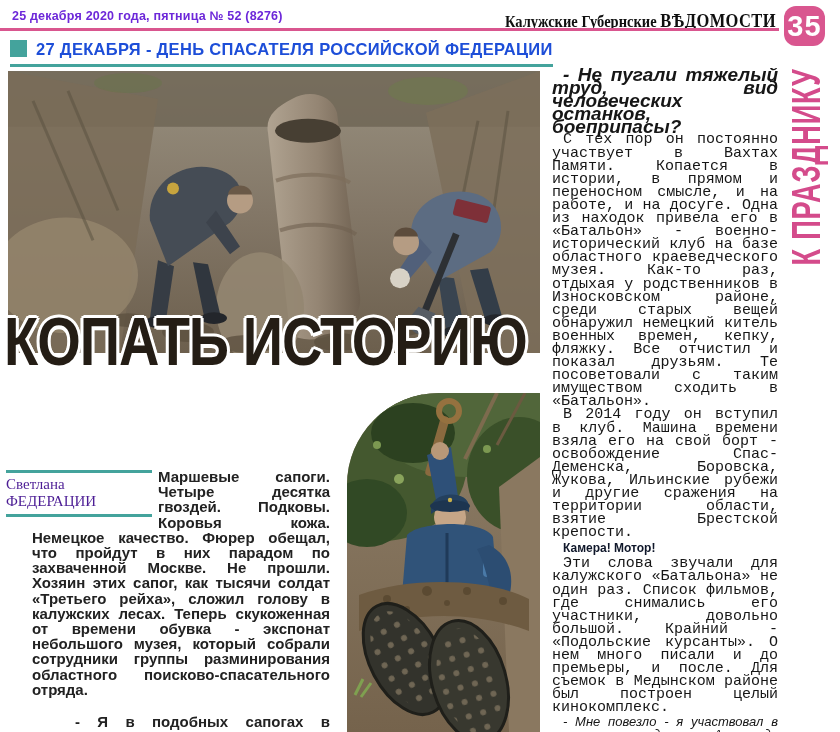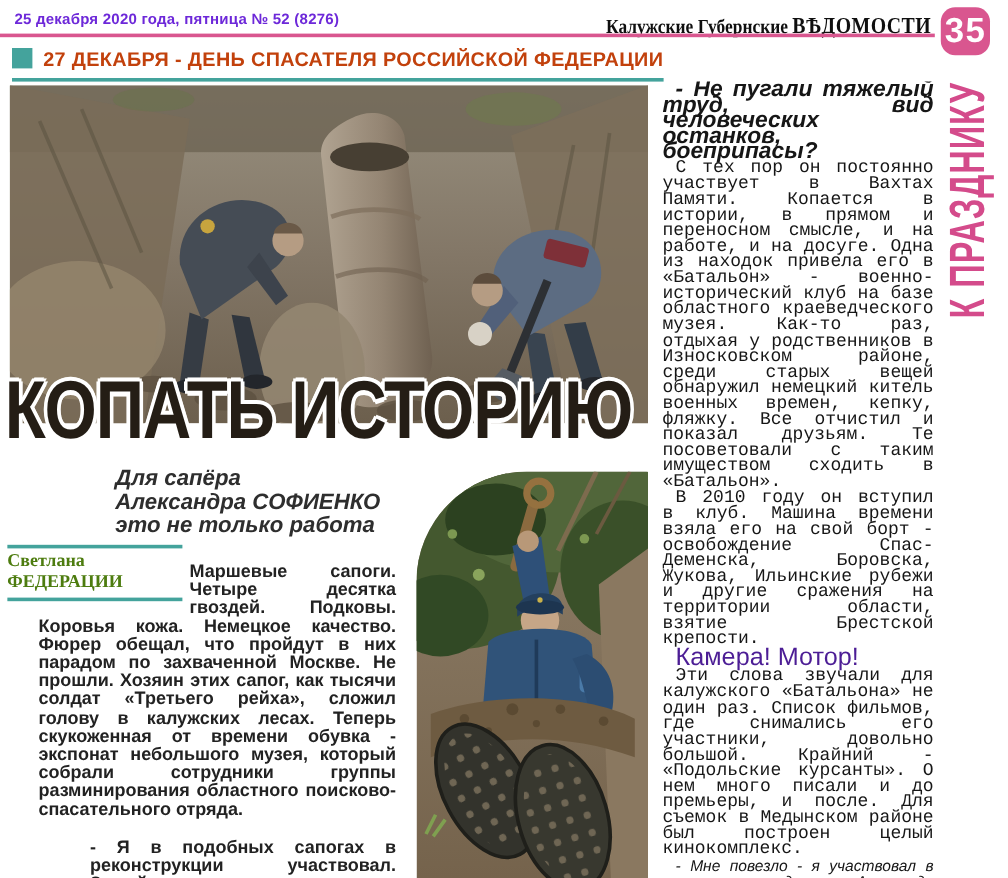--- a/index.html
+++ b/index.html
@@ -14,54 +14,54 @@
   .pink-rule{position:absolute;left:0;top:28px;width:779px;height:2.5px;background:#d9568f;}
   .page-num{position:absolute;left:784px;top:6px;width:41px;height:40px;background:#d9568f;border-radius:12px;
             color:#fff;font-weight:bold;font-size:29px;line-height:40px;text-align:center;letter-spacing:1px;}
   .section-vertical{position:absolute;left:684px;top:150px;width:240px;height:34px;transform:rotate(-90deg);
                     color:#d44b8b;font-weight:bold;text-align:center;}
   .section-vertical span{display:inline-block;font-size:33px;letter-spacing:1px;white-space:nowrap;
                          transform:scale(.82,1.25);transform-origin:center;}
 
   
   .kicker{position:absolute;left:10px;top:40px;padding-bottom:5px;border-bottom:3px solid #44a39c;
-          font-size:16.5px;font-weight:bold;color:#c2410c;white-space:nowrap;letter-spacing:.3px;}
+          font-size:16.5px;font-weight:bold;color:#1d4ed8;white-space:nowrap;letter-spacing:.3px;}
   .kicker-square{display:inline-block;width:17px;height:17px;background:#44a39c;margin-right:9px;vertical-align:-2px;}
 
   
   .photo-top{position:absolute;left:8px;top:71px;width:532px;height:282px;overflow:hidden;}
   .photo-bottom{position:absolute;left:347px;top:393px;width:193px;height:339px;border-top-left-radius:92px;overflow:hidden;}
   .photo-top svg,.photo-bottom svg{display:block;width:100%;height:100%;}
 
   
   .title{position:absolute;left:4px;top:308px;margin:0;z-index:5;font-size:56px;line-height:56px;font-weight:bold;
          color:#241d15;letter-spacing:-1px;white-space:nowrap;transform:scale(1.0,1.22);transform-origin:left top;
          text-shadow:-3px 0 0 #fff,3px 0 0 #fff,0 -3px 0 #fff,0 3px 0 #fff,
                      -2px -2px 0 #fff,2px -2px 0 #fff,-2px 2px 0 #fff,2px 2px 0 #fff;}
   .subtitle{position:absolute;left:96px;top:388px;z-index:6;font-weight:bold;font-style:italic;
             font-size:18.5px;line-height:19.5px;color:#2e2e2e;}
 
   .left-col{position:absolute;left:6px;top:452px;width:341px;height:280px;overflow:hidden;
             font-weight:bold;font-size:15px;line-height:15.2px;color:#222;text-align:justify;}
-  .byline{float:left;width:146px;margin:2px 6px 4px 0;padding:3px 0 4px;
+  .byline{float:left;width:146px;margin:18px 6px 4px 0;padding:3px 0 4px;
           border-top:3px solid #44a39c;border-bottom:3px solid #44a39c;
-          font-family:"Liberation Serif",serif;font-weight:bold;font-size:15px;line-height:17px;
-          color:#4d7c0f;text-align:left;}
+          font-family:"Liberation Serif",serif;font-weight:normal;font-size:15px;line-height:17px;
+          color:#4c1d95;text-align:left;}
   .left-col p{margin:17px;padding:0;}
   .left-col .blk-lead{margin-left:26px;}
   .left-col .blk-dialog{margin-left:69px;}
 
   
   .right-col{position:absolute;left:552px;top:68px;width:226px;height:664px;overflow:hidden;
              color:#161616;text-align:justify;}
   .right-col p{margin:0;padding:0;text-indent:11px;}
   .blk-question{font-style:italic;font-weight:bold;font-size:19px;line-height:13.1px;}
   .blk-answer{font-style:italic;font-size:13px;line-height:13.1px;}
   .blk-body{font-family:Liberation Mono, monospace;font-size:15px;line-height:13.1px;}
-  .blk-heading{font-weight:normal;font-size:21px;line-height:18px;margin:9px 0 7px;text-indent:0;color:#4c1d95;}
+  .blk-heading{font-weight:bold;font-size:12px;line-height:18px;margin:9px 0 7px;text-indent:0;color:#0f172a;}
 </style>
 </head>
 <body>
 
 <div class="page">
 
   <div class="issue-date">25 декабря 2020 года, пятница № 52 (8276)</div>
   <div class="paper-name">
     <span>Калужские Губернские</span>
     <span class="main">ВѢДОМОСТИ</span>
@@ -146,25 +146,20 @@
         <path d="M386 166 C388 154 408 154 410 166 Z" fill="#5c4c3c"></path>
         <g transform="rotate(22 430 210)">
           <rect x="426" y="160" width="7" height="96" fill="#2d3034"></rect>
           <path d="M418 254 C418 272 444 272 444 254 L440 242 L422 242 Z" fill="#565c63"></path>
         </g>
       </g>
     </svg>
   </div>
 
   <h1 class="title">КОПАТЬ ИСТОРИЮ</h1>
-  <div class="subtitle">
-      <div>Для сапёра</div>
-      <div>Александра СОФИЕНКО</div>
-      <div>это не только работа</div>
-    </div>
 
   <div class="left-col">
     <div class="byline">
       <div>Светлана</div>
       <div>ФЕДЕРАЦИИ</div>
     </div>
     <div>
         <p class="blk-lead">Маршевые сапоги. Четыре десятка гвоздей. Подковы. Коровья кожа. Немецкое качество. Фюрер обещал, что пройдут в них парадом по захваченной Москве. Не прошли. Хозяин этих сапог, как тысячи солдат «Третьего рейха», сложил голову в калужских лесах. Теперь скукоженная от времени обувка - экспонат небольшого музея, который собрали сотрудники группы разминирования областного поисково-спасательного отряда.</p>
         <p class="blk-dialog">- Я в подобных сапогах в реконструкции участвовал. Зимой адски холодно, - рассказывает Александр. - Этот сапог был найден в немецком захоронении. Неподалеку от него мы работали. Нередко рядом с боеприпасами оказы-</p>
       </div>
@@ -237,19 +232,19 @@
           <ellipse cx="122" cy="288" rx="30" ry="54" fill="url(#studs)"></ellipse>
         </g>
       </g>
       <path d="M8 302 L16 286 M14 304 L24 290" stroke="#7fa050" stroke-width="3" fill="none"></path>
     </svg>
   </div>
 
   <div class="right-col">
       <p class="blk-question">- Не пугали тяжелый труд, вид человеческих останков, боеприпасы?</p>
       <p class="blk-body">С тех пор он постоянно участвует в Вахтах Памяти. Копается в истории, в прямом и переносном смысле, и на работе, и на досуге. Одна из находок привела его в «Батальон» - военно-исторический клуб на базе областного краеведческого музея. Как-то раз, отдыхая у родственников в Износковском районе, среди старых вещей обнаружил немецкий китель военных времен, кепку, фляжку. Все отчистил и показал друзьям. Те посоветовали с таким имуществом сходить в «Батальон».</p>
-      <p class="blk-body">В 2010 году он вступил в клуб. Машина времени взяла его на свой борт - освобождение Спас-Деменска, Боровска, Жукова, Ильинские рубежи и другие сражения на территории области, взятие Брестской крепости.</p>
+      <p class="blk-body">В 2014 году он вступил в клуб. Машина времени взяла его на свой борт - освобождение Спас-Деменска, Боровска, Жукова, Ильинские рубежи и другие сражения на территории области, взятие Брестской крепости.</p>
       <p class="blk-heading">Камера! Мотор!</p>
       <p class="blk-body">Эти слова звучали для калужского «Батальона» не один раз. Список фильмов, где снимались его участники, довольно большой. Крайний - «Подольские курсанты». О нем много писали и до премьеры, и после. Для съемок в Медынском районе был построен целый кинокомплекс.</p>
       <p class="blk-answer">- Мне повезло - я участвовал в массовке, - поделился Александр Софиенко. - Процесс съёмки кино очень сильно отличается от реконструкции. Реконструкция динамична, хотя подготовительный период большой, все проходит за час-полтора. А в фильме один дубль можно снимать целый день. Наступление колонны немецких войск на Юхнов снимали с утра до вечера, пока все получилось. Потом был последний бой в селе Ильинском. У меня набралось полторы недели съемочных дней.</p>
     </div>
 
 </div>
 
 </body></html>

